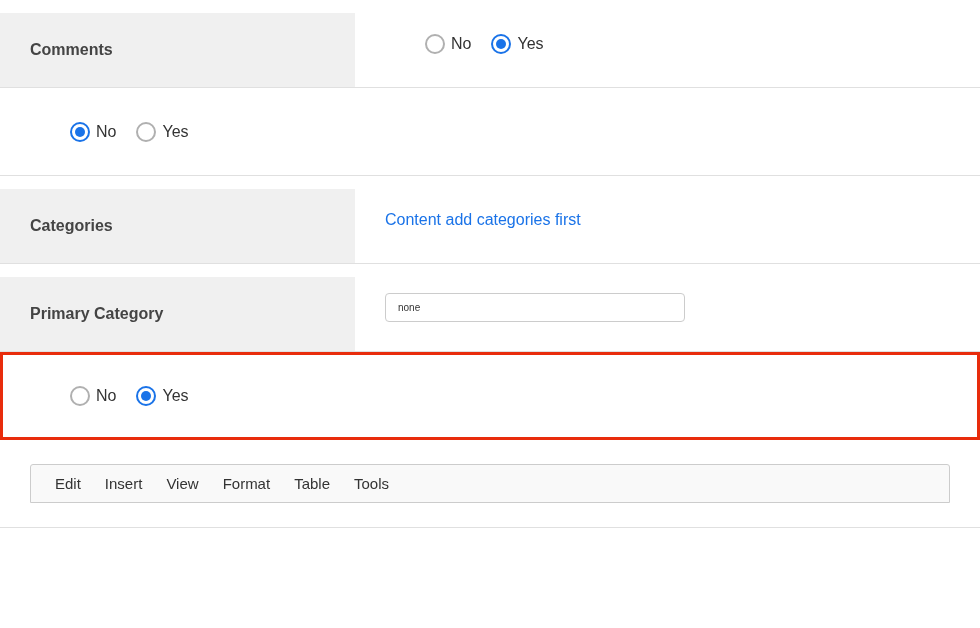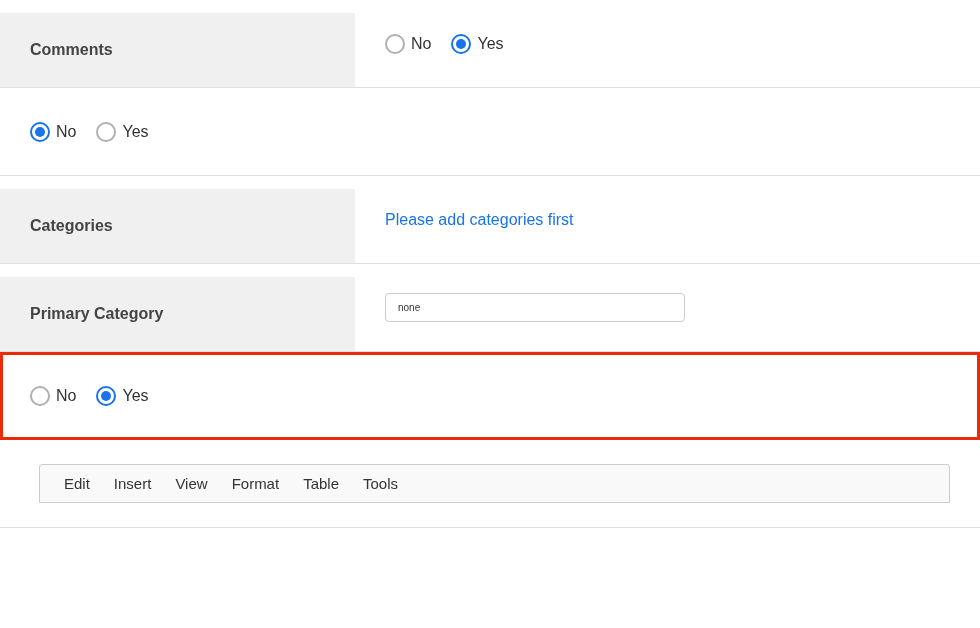--- a/index.html
+++ b/index.html
@@ -50,20 +50,21 @@
       display: flex;
       align-items: center;
       gap: 20px;
       background: #ffffff;
     }
 
     .radio-group {
       display: flex;
       align-items: center;
       gap: 20px;
+      margin-left: 40px;
     }
 
     .radio-item {
       display: flex;
       align-items: center;
       gap: 6px;
       cursor: pointer;
     }
 
     .radio-item label {
@@ -136,21 +137,20 @@
     }
 
     .content-value-cell {
       flex: 1;
       padding: 20px 30px;
       display: flex;
       flex-direction: column;
       background: #ffffff;
       align-self: stretch;
       justify-content: center;
-      margin-left: 9px;
     }
   </style>
 </head>
 <body>
 
 <div>
 
 <div class="form-row">
       <div class="form-label-cell">Comments</div>
       <div class="form-value-cell">
@@ -176,21 +176,21 @@
           <div class="radio-item">
             <div class="radio-circle"></div>
             <label>Yes</label>
           </div>
         </div>
       </div>
     </div>
     <div class="form-row">
       <div class="form-label-cell">Categories</div>
       <div class="form-value-cell">
-        <a class="categories-link" href="#">Please add categories first</a>
+        <a class="categories-link" href="#">Content add categories first</a>
       </div>
     </div>
     <div class="form-row">
       <div class="form-label-cell">Primary Category</div>
       <div class="form-value-cell">
         <select class="select-input"><option value="none">none</option></select>
       </div>
     </div>
     <div class="form-row highlighted">
       <div class="form-value-cell">

